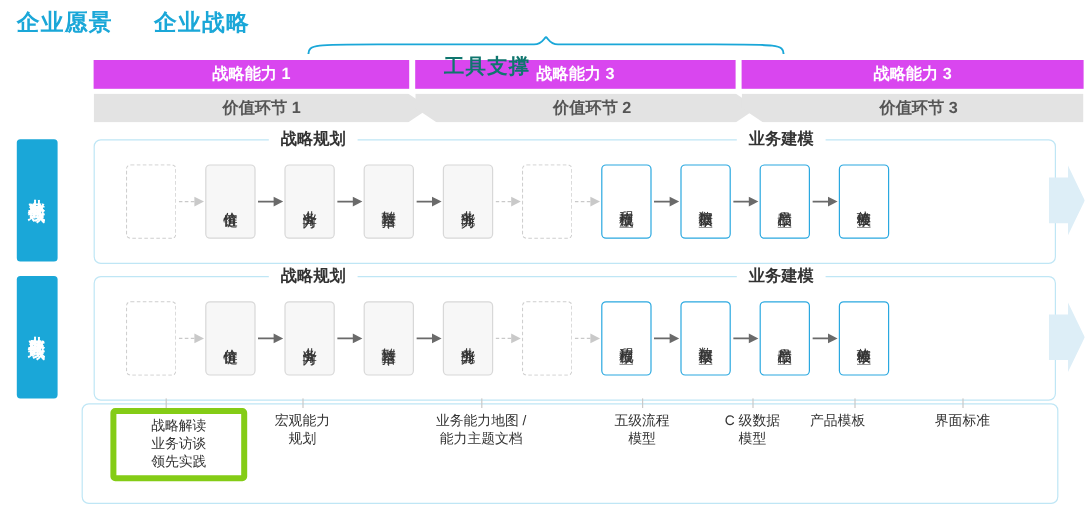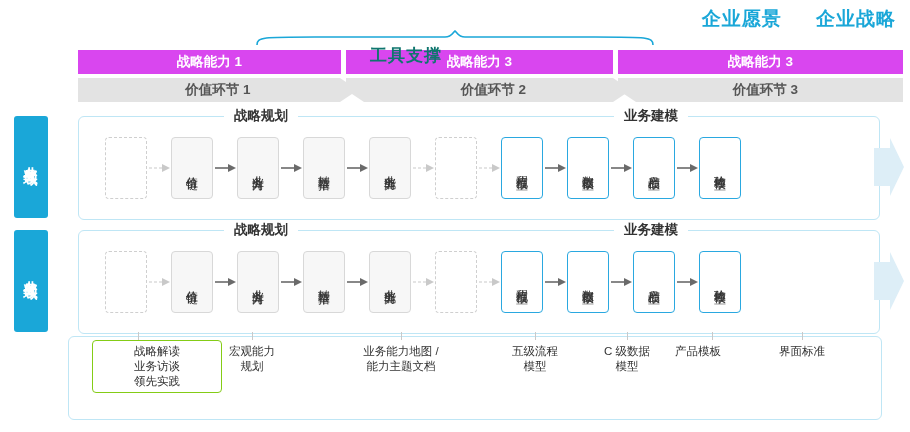--- a/index.html
+++ b/index.html
@@ -5,21 +5,21 @@
   html,body{margin:0;padding:0;}
   body{
     width:910px;height:432px;background:#ffffff;
     font-family:"Liberation Sans","DejaVu Sans",sans-serif;
     color:#333;overflow:hidden;position:relative;
   }
   .stage{position:relative;width:910px;height:432px;}
 
   
   .top-title{
-    position:absolute;top:6px;left:0;width:910px;text-align:right;
+    position:absolute;top:6px;left:0;width:910px;text-align:left;
     font-size:19px;font-weight:bold;color:#1aa7d8;letter-spacing:1px;
   }
   .top-title span{margin:0 14px;}
 
   .curly{
     position:absolute;top:30px;left:255px;width:400px;height:16px;
   }
 
   
   .cap-row{position:absolute;top:50px;left:78px;width:825px;height:24px;}
@@ -95,21 +95,21 @@
     border:1px solid #bfe6f5;border-radius:6px;background:#fff;
   }
   .tool-title{
     position:absolute;left:0;top:44px;width:812px;text-align:center;
     font-size:17px;font-weight:bold;color:#0f766e;letter-spacing:1px;
   }
   .tool-item{
     position:absolute;top:344px;font-size:11.5px;line-height:15px;color:#333;text-align:center;
   }
   .tool-item.highlight{
-    border:1px solid #84cc16;border-radius:4px;background:#fff;padding:3px 18px;top:340px;
+    border:5px solid #84cc16;border-radius:4px;background:#fff;padding:3px 6px;top:340px;
   }
   .conn{position:absolute;background:#c9c9c9;width:1px;}
 </style>
 </head>
 <body>
 
 <div class="stage">
 
   <div class="top-title">
     <span>企业愿景</span>

